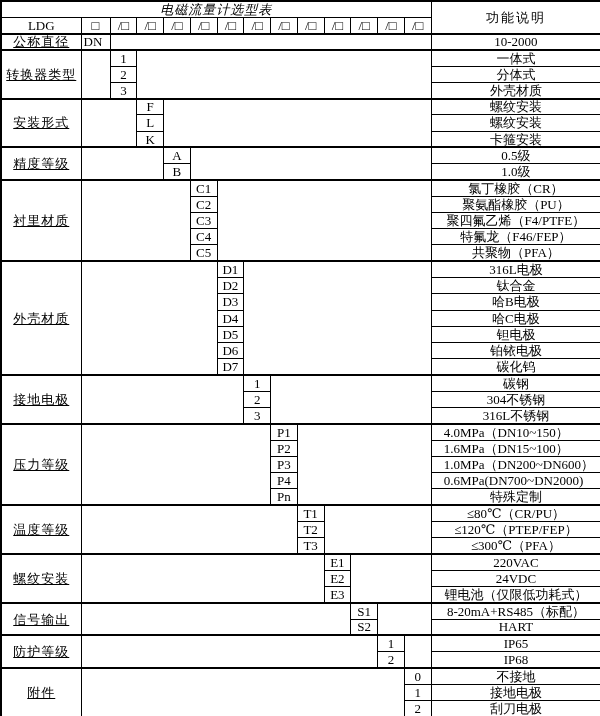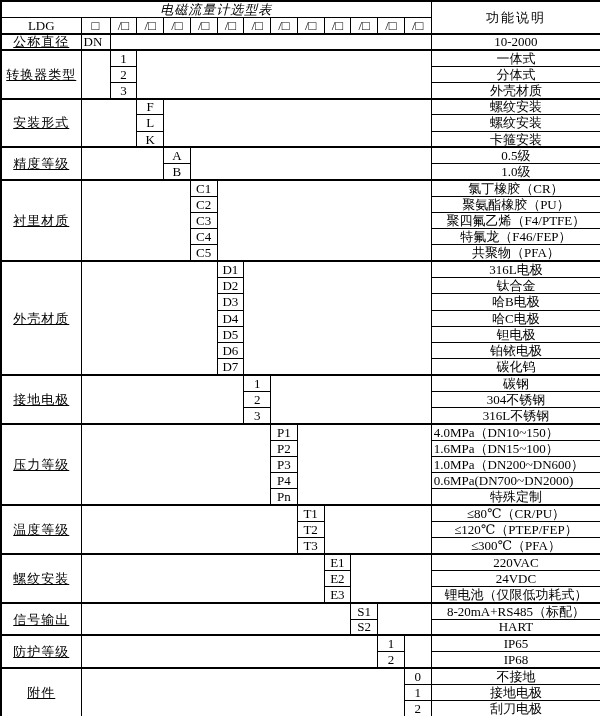--- a/index.html
+++ b/index.html
@@ -18,21 +18,21 @@
     border:1px solid #000; padding:0; margin:0;
     text-align:center; vertical-align:middle;
     font-size:13px; line-height:1.0;
     overflow:hidden; white-space:nowrap;
   }
   table.sel tr { height:16.27px; }
   tr.sec > td { border-top:2px solid #000; }
   td.title-cell { font-size:15px; letter-spacing:1px;font-style:italic; }
   td.fn-header { font-size:14px; border-left:2px solid #000; letter-spacing:2px;font-family:Liberation Serif, serif; }
   td.desc { border-left:2px solid #000; }
-  td.desc.al { text-align:left; padding-left:2px; }
+  td.desc.al { text-align:left; padding-left:12px; }
   td.lbl { font-size:14px; letter-spacing:1px;text-decoration:underline; }
   td.model-prefix { text-align:left; padding-left:9px; }
   td.code { font-size:12.5px; }
   td.code.dn { text-align:left; padding-left:2px; }
   td.slot { font-size:12px; }
 </style>
 </head>
 <body>
 
 <div class="sheet">

